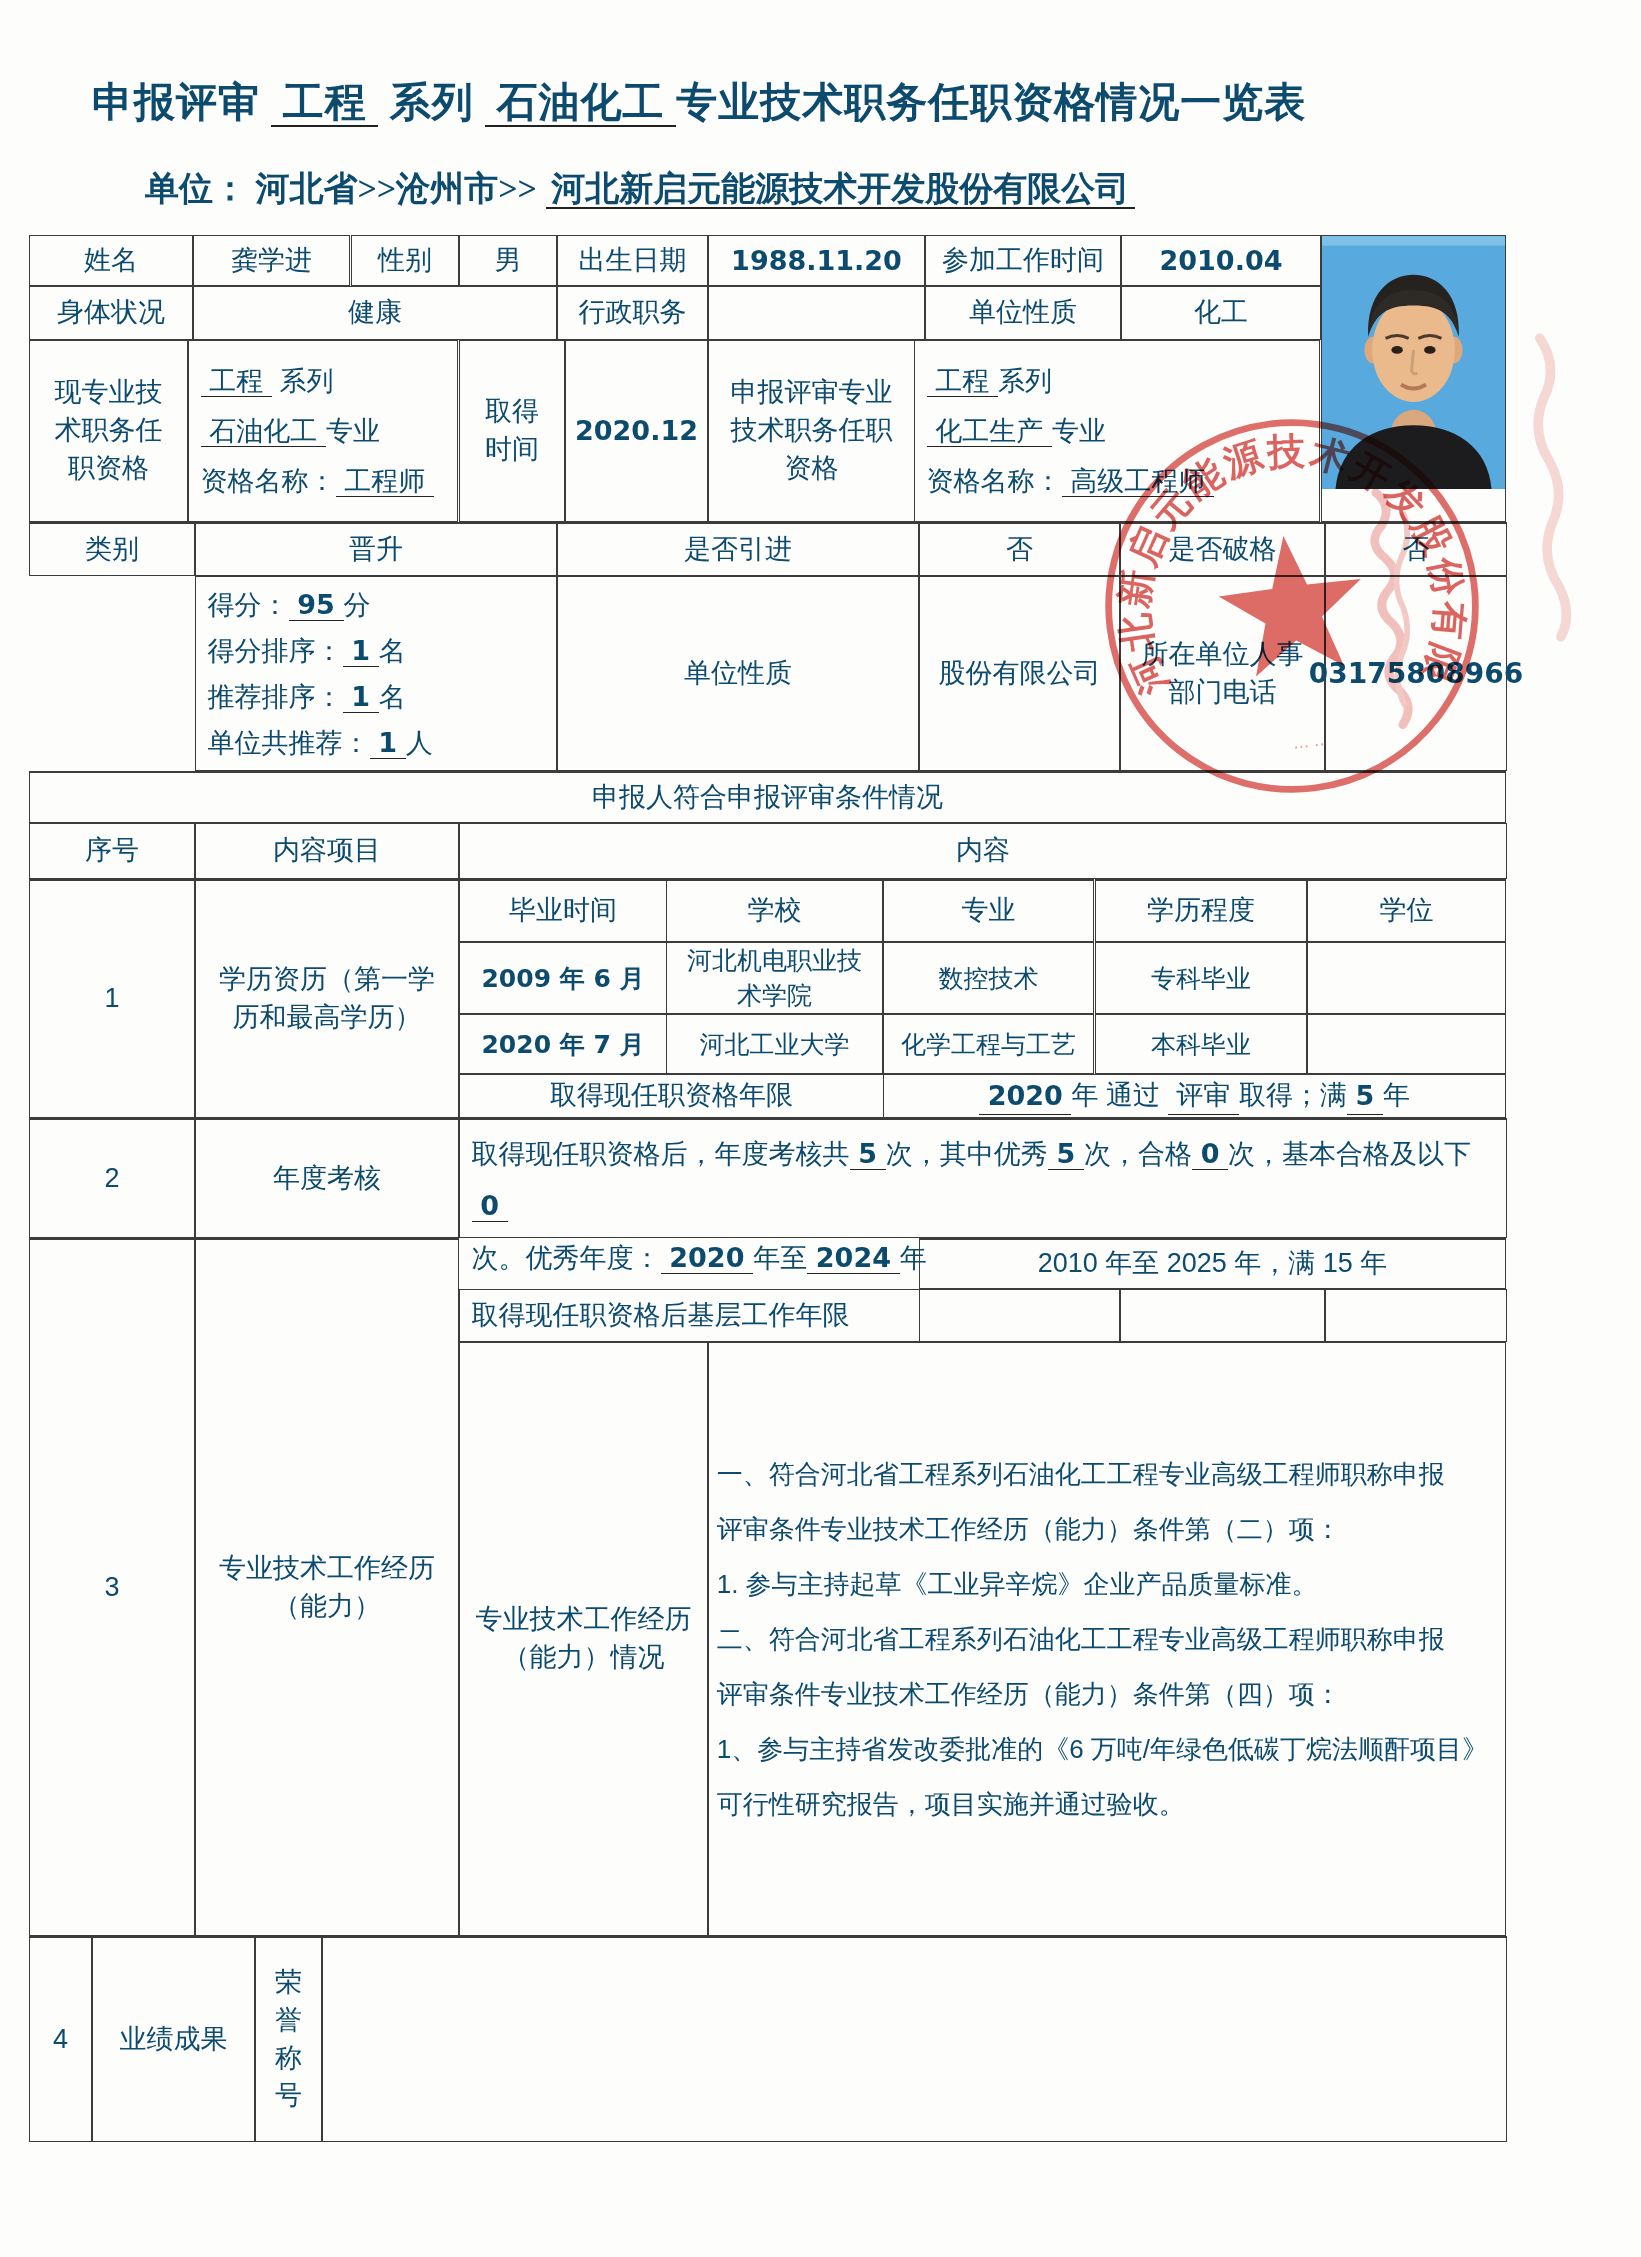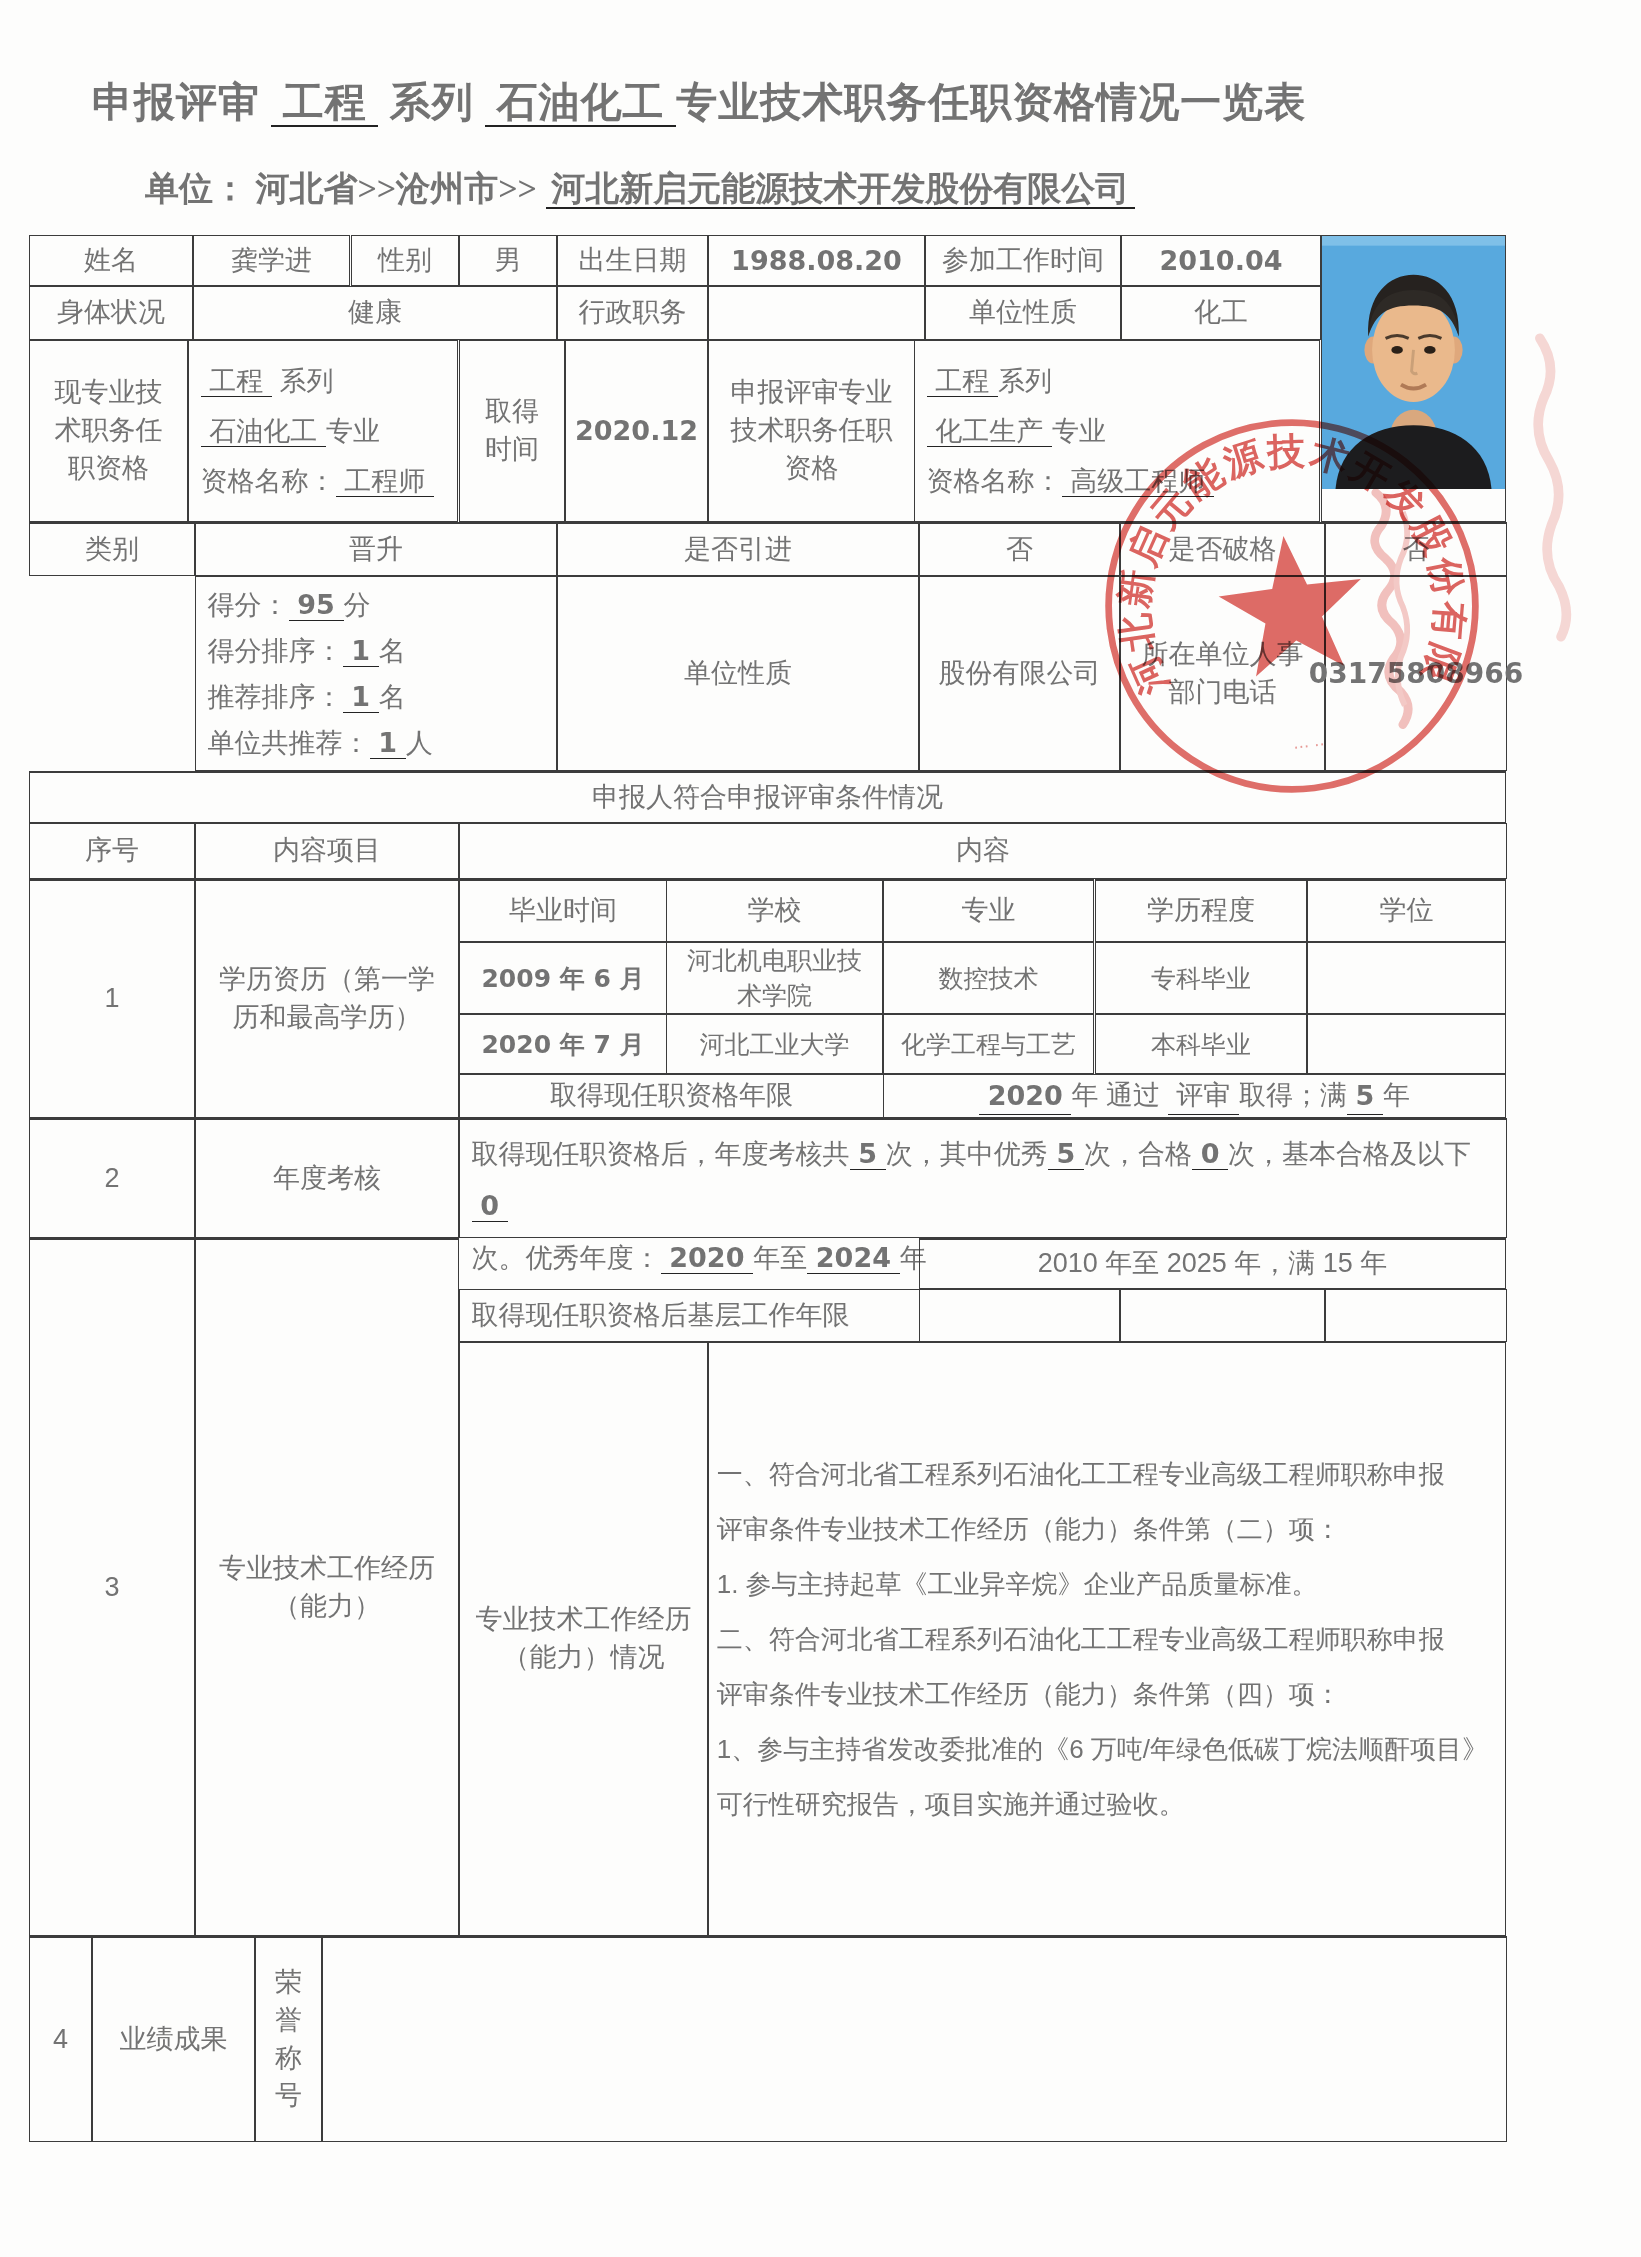--- a/index.html
+++ b/index.html
@@ -1,17 +1,17 @@
 <!DOCTYPE html>
 <html><head>
 <meta charset="utf-8">
 <style>
   html,body{margin:0;padding:0;background:#ffffff;}
   #page{position:relative;width:1641px;height:2257px;background:#fdfdfc;
-        font-family:"Liberation Sans",sans-serif;color:#737373;overflow:hidden;}
+        font-family:"Liberation Sans",sans-serif;color:#0c4a6e;overflow:hidden;}
   .hdr-title{position:absolute;left:92px;top:75px;font-family:"Liberation Serif",serif;
              font-weight:700;font-size:41px;letter-spacing:1px;white-space:nowrap;}
   .hdr-sub{position:absolute;left:145px;top:166px;font-family:"Liberation Serif",serif;
            font-weight:700;font-size:34px;white-space:nowrap;}
   .tu{border-bottom:2.9px solid #222;padding:0 11.6px;}
   .su{border-bottom:2.9px solid #222;padding:0 5.8px;}
   .tbl{position:absolute;left:29px;top:235px;width:1477px;height:1907px;}
   .c{position:absolute;border:1px solid #3c3c3c;box-sizing:border-box;display:flex;
      align-items:center;justify-content:center;text-align:center;
      font-size:27px;line-height:1.4;background:transparent;}
@@ -47,21 +47,21 @@
     <span class="su">河北新启元能源技术开发股份有限公司</span>
   </div>
 
   <div class="tbl">
 
     <div class="c" style="left:0;top:0;width:164px;height:51px">姓名</div>
     <div class="c" style="left:164px;top:0;width:157px;height:51px">龚学进</div>
     <div class="c" style="left:322px;top:0;width:108px;height:51px">性别</div>
     <div class="c" style="left:430px;top:0;width:98px;height:51px">男</div>
     <div class="c" style="left:528px;top:0;width:151px;height:51px">出生日期</div>
-    <div class="c vs" style="left:679px;top:0;width:217px;height:51px">1988.08.20</div>
+    <div class="c vs" style="left:679px;top:0;width:217px;height:51px">1988.11.20</div>
     <div class="c" style="left:896px;top:0;width:196px;height:51px">参加工作时间</div>
     <div class="c vs" style="left:1092px;top:0;width:200px;height:51px">2010.04</div>
 
     <div class="c" style="left:1292px;top:0;width:185px;height:287px;align-items:flex-start">
       <svg class="photo" viewBox="0 0 190 262" preserveAspectRatio="none">
         <rect x="0" y="0" width="190" height="262" fill="#58a9de"></rect>
         <rect x="0" y="0" width="190" height="10" fill="#7fc0e8"></rect>
         <ellipse cx="95" cy="206" rx="24" ry="26" fill="#d9a87e"></ellipse>
         <path d="M14,262 C18,218 52,196 95,196 C138,196 172,218 176,262 Z" fill="#1c1c1e"></path>
         <ellipse cx="53" cy="118" rx="9" ry="14" fill="#dfa87c"></ellipse>

